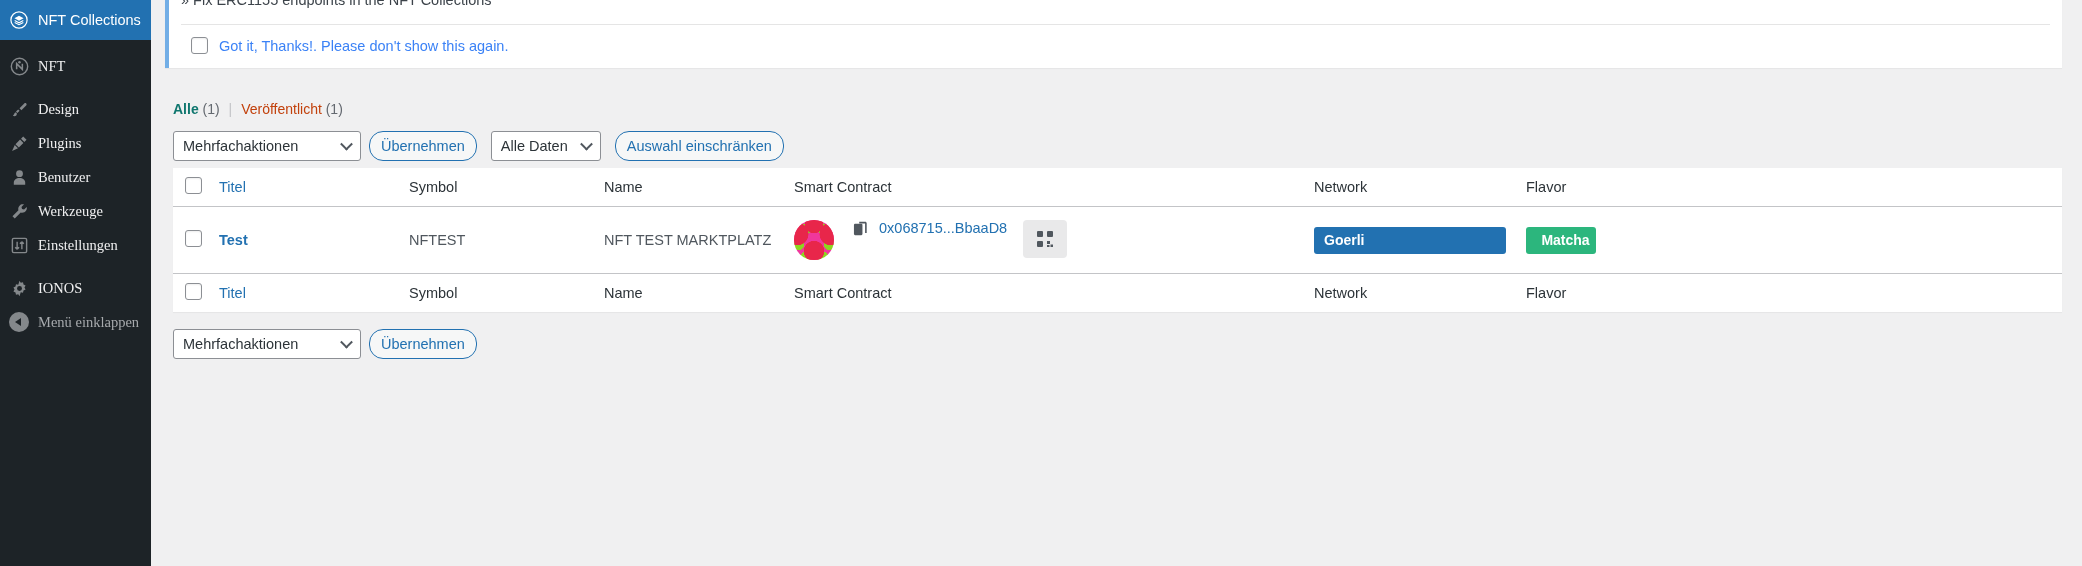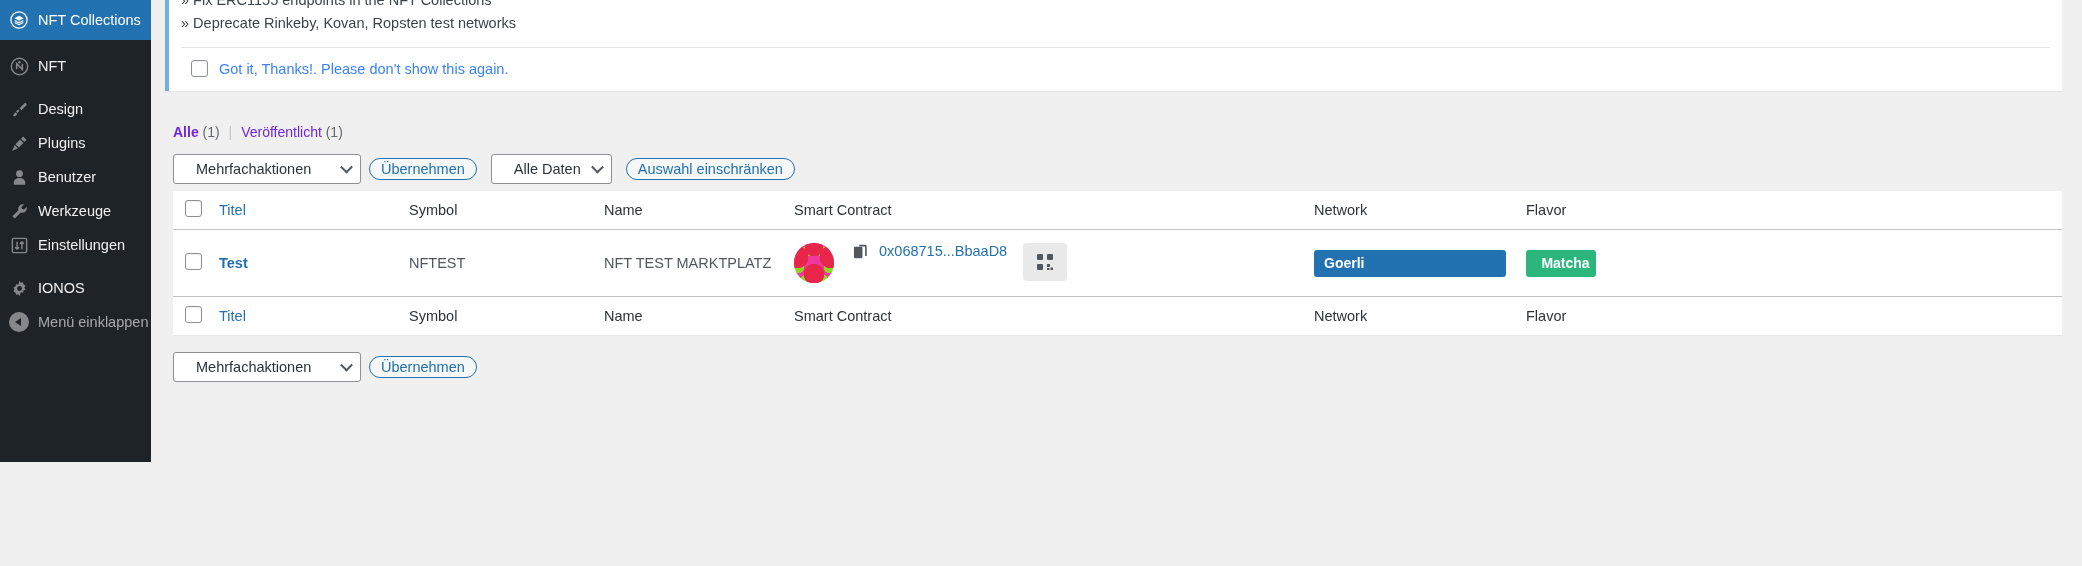--- a/index.html
+++ b/index.html
@@ -6,21 +6,21 @@
   html, body {
     width: 2082px; height: 566px;
     font-family: "Liberation Sans", sans-serif;
     background: #f0f0f1;
     overflow: hidden;
   }
   #root { position: relative; width: 2082px; height: 566px; display: flex; }
 
   
   #sidebar {
-    width: 151px; min-width: 151px; height: 462px;
+    width: 151px; min-width: 151px; height: 566px;
     background: #1d2327; color: #c3c4c7;
     position: relative; z-index: 5;
     font-size: 14px;
   }
   .sb-current {
     background: #2271b1; color: #fff;
     height: 40px; display: flex; align-items: center;
     padding: 0 8px 0 9px; position: relative; font-weight: 400; font-size: 14.5px;
   }
   .sb-current .arrow {
@@ -41,21 +41,21 @@
   .sb-sub a {
     display: block; padding: 6px 0 6px 16px; color: #f0f0f1;
     font-size: 13.5px; text-decoration: none; line-height: 19px;
   }
   .sb-sub a.active { font-weight: bold; color: #fff; }
   .sb-gap { height: 9px; }
   .sb-item {
     display: flex; align-items: center; height: 34px;
     padding-left: 9px; color: #f0f0f1; font-size: 14.5px; cursor: pointer;
   }
-  .sb-item span.lbl { line-height: 20px; }
+  .sb-item span.lbl { line-height: 20px; font-family: Liberation Serif, serif; }
   .sb-sep { height: 9px; }
   .collapse-ico {
     width: 20px; height: 20px; border-radius: 50%; background: #a7aaad;
     display: inline-flex; align-items: center; justify-content: center;
   }
   .collapse-ico i {
     width: 0; height: 0; border-top: 4px solid transparent;
     border-bottom: 4px solid transparent; border-right: 6px solid #1d2327;
     margin-right: 2px; display: block;
   }
@@ -82,42 +82,42 @@
     background: #fff; border-radius: 3px; display: inline-block;
     box-shadow: inset 0 1px 2px rgba(0,0,0,.07);
   }
   .notice .ack label { margin-left: 11px; font-size: 14.5px; color: #3b82f6; }
 
   .wrap { padding: 0 20px 0 22px; }
 
   .subsubsub {
     font-size: 14px; color: #50575e; margin: 18px 0 0 0; line-height: 18px;
   }
-  .subsubsub .cur { color: #6d28d9; font-weight: 600; }
+  .subsubsub .cur { color: #0f766e; font-weight: 600; }
   .subsubsub .cnt { color: #646970; font-weight: 400; }
-  .subsubsub a { color: #6d28d9; text-decoration: none; }
+  .subsubsub a { color: #c2410c; text-decoration: none; }
   .subsubsub .divider { color: #c3c4c7; margin: 0 5px; }
 
   .tablenav { display: flex; align-items: center; margin-top: 13px; }
   .tablenav.bottom { margin-top: 17px; }
   .sel {
     height: 30px; min-width: 188px; background: #fff;
     border: 1px solid #8c8f94; border-radius: 3px; color: #2c3338;
-    font-size: 14.5px; padding: 0 30px 0 22px;
+    font-size: 14.5px; padding: 0 30px 0 9px;
     display: inline-flex; align-items: center; position: relative;
     box-shadow: 0 0 0 transparent; cursor: pointer;
   }
   .sel.narrow { min-width: 110px; }
   .sel .chev {
     position: absolute; right: 9px; top: 50%; width: 9px; height: 9px;
     border-right: 2px solid #50575e; border-bottom: 2px solid #50575e;
     transform: translateY(-70%) rotate(45deg);
   }
   .btn-sec {
-    height: 22px; background: #f6f7f7; border: 1px solid #2271b1;
+    height: 30px; background: #f6f7f7; border: 1px solid #2271b1;
     color: #2271b1; border-radius: 14px; font-size: 14.5px;
     padding: 0 11px; display: inline-flex; align-items: center;
     margin-left: 8px; cursor: pointer; font-family: "Liberation Sans", sans-serif;
   }
 
   table.wp-list { width: 100%; border-collapse: collapse; margin-top: 7px;
     background: #fff; box-shadow: 0 1px 1px rgba(0,0,0,.04); }
   table.wp-list thead th, table.wp-list tfoot th {
     text-align: left; font-size: 14.5px; font-weight: 400; color: #2c3338;
     padding: 9px 10px; border-bottom: 1px solid #c3c4c7;
@@ -283,21 +283,20 @@
       <span class="lbl" style="color:#a7aaad">Menü einklappen</span>
     </div>
 
   </nav>
 
   <div id="main">
 
     <div class="notice" style="border-left-color: rgb(114, 174, 230);">
       <div class="bullets">
         <p>» Fix ERC1155 endpoints in the NFT Collections</p>
-        <p>» Deprecate Rinkeby, Kovan, Ropsten test networks</p>
       </div>
       <hr>
       <div class="ack">
         <span class="cbx"></span>
         <label>Got it, Thanks!. Please don't show this again.</label>
       </div>
     </div>
 
     <div class="wrap">
 

